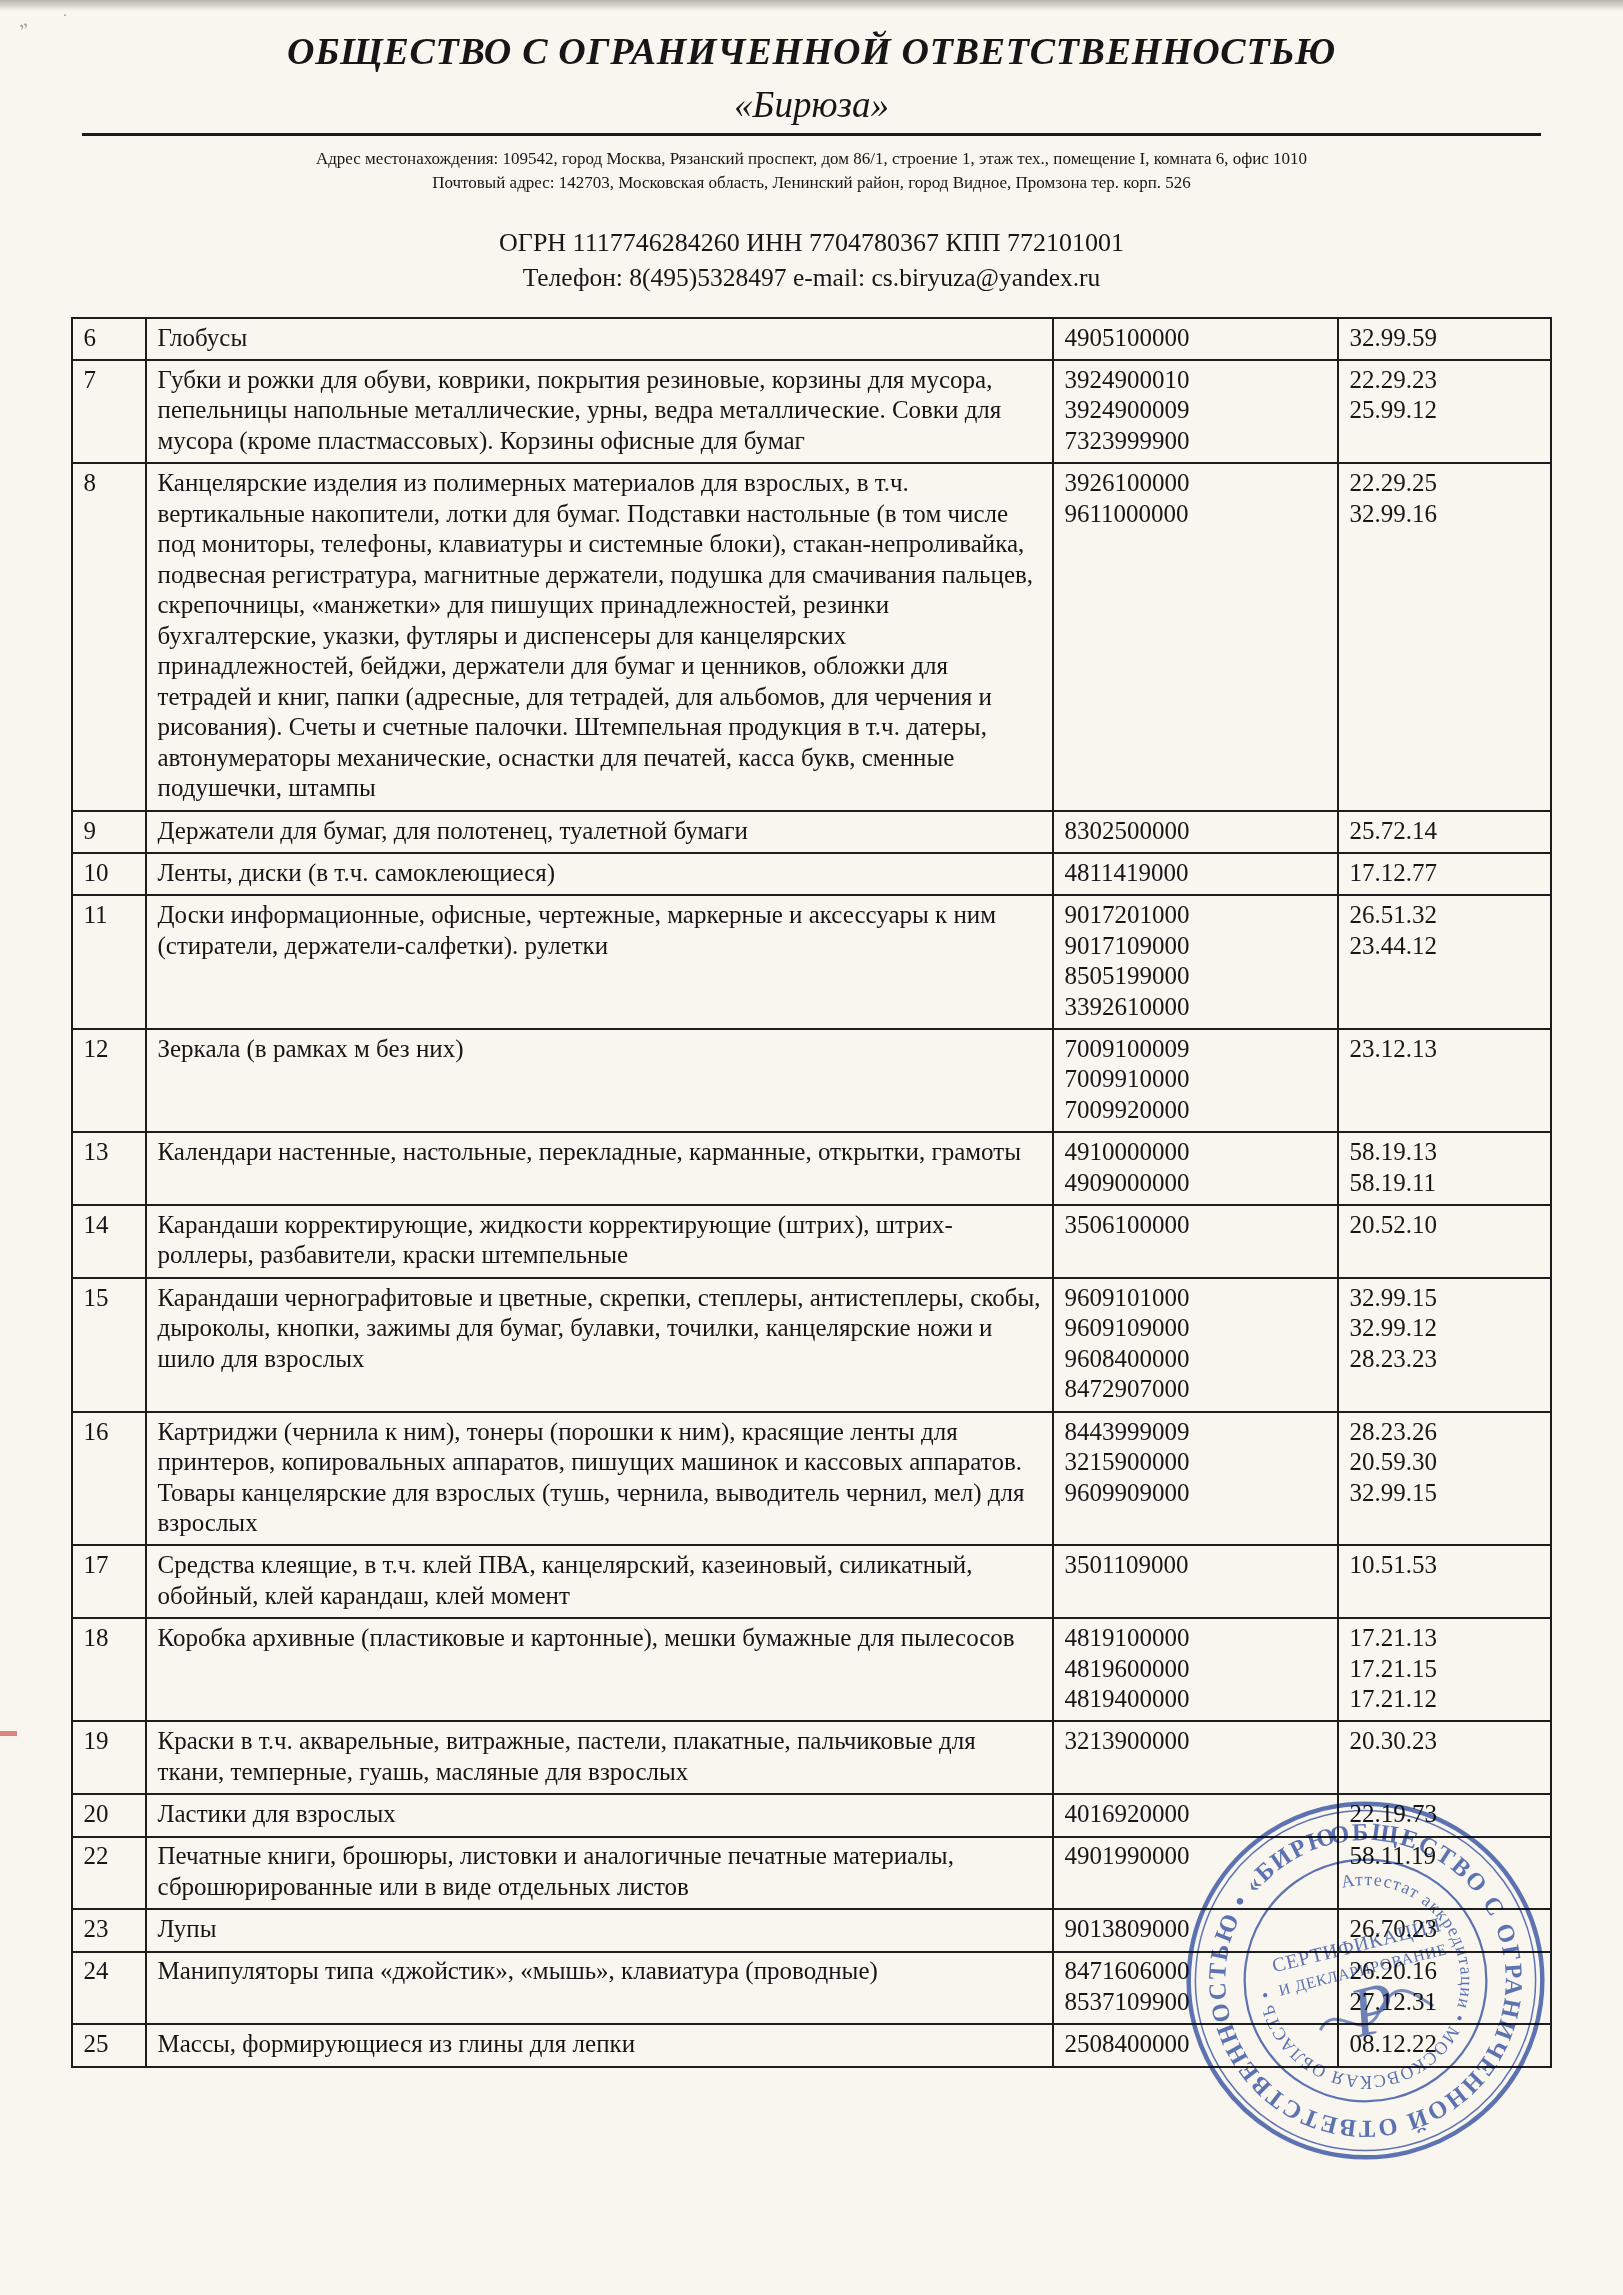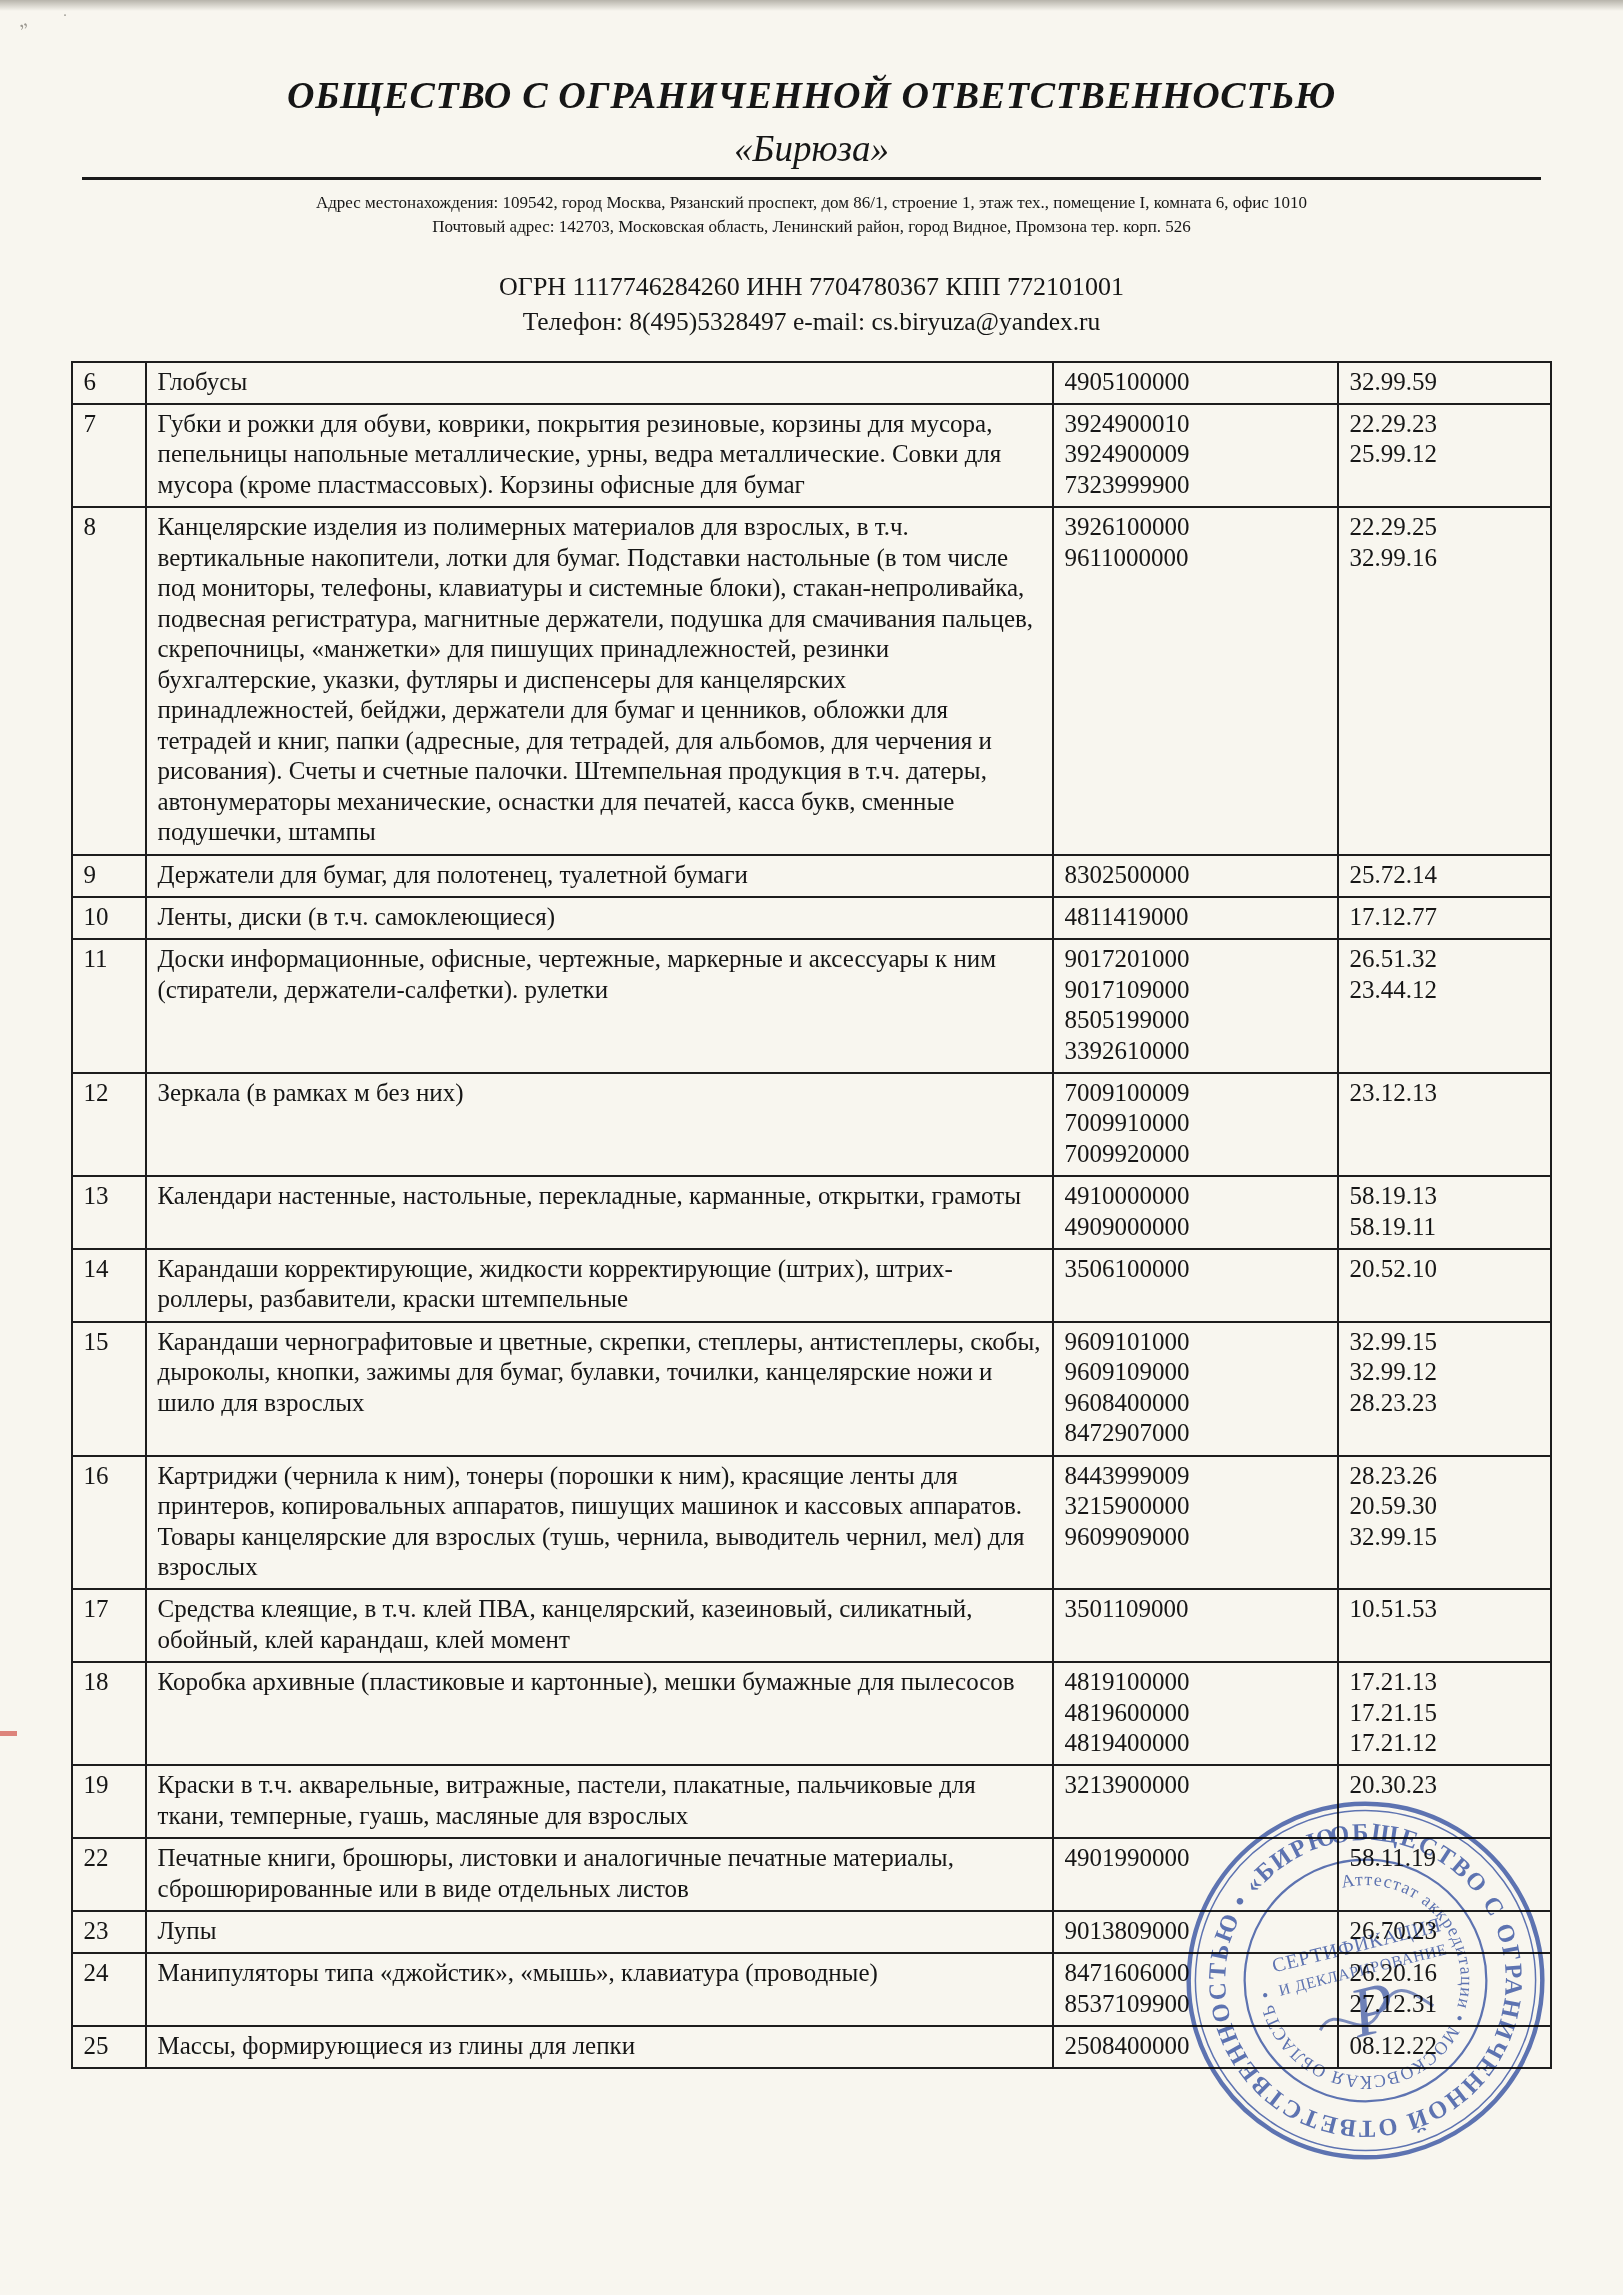--- a/index.html
+++ b/index.html
@@ -21,21 +21,21 @@
   }
   .pencil-mark.m1 { left: 17px; top: 9.2px; transform: rotate(-20deg); }
   .pencil-mark.m2 { left: 63px; top: 6.5px; font-size: 14.4px; }
   .red-mark {
     position: absolute; left: 0; top: 1731px; width: 17px; height: 5.2px;
     background: #d2544a; opacity: .7;
   }
 
   header { padding-top: 29px; text-align: center; }
   .title {
-    font-size: 38px; font-weight: bold; font-style: italic; letter-spacing: 0.7px; margin-top: 44px;
+    font-size: 38px; font-weight: bold; font-style: italic; letter-spacing: 0.7px;
   }
   .subtitle {
     font-size: 37px; font-weight: normal; font-style: italic; margin-top: 10px;
   }
   .rule {
     width: 1459px; margin: 6.5px auto 11.8px; border-bottom: 3.9px solid #1a1a1a;
   }
   .addr { font-size: 17px; line-height: 1.38; width: 1400px; margin: 0 auto; }
   .reg { margin-top: 34px; font-size: 26px; }
   .contact { font-size: 25.5px; margin-top: 5px; }
@@ -188,20 +188,26 @@
 4819400000</td>
         <td class="cell-okpd">17.21.13
 17.21.15
 17.21.12</td>
       </tr>
       <tr>
         <td class="cell-num">19</td>
         <td class="cell-desc">Краски в т.ч. акварельные, витражные, пастели, плакатные, пальчиковые для ткани, темперные, гуашь, масляные  для взрослых</td>
         <td class="cell-codes">3213900000</td>
         <td class="cell-okpd">20.30.23</td>
+      </tr>
+      <tr>
+        <td class="cell-num">20</td>
+        <td class="cell-desc">Ластики для взрослых</td>
+        <td class="cell-codes">4016920000</td>
+        <td class="cell-okpd">22.19.73</td>
       </tr>
       <tr>
         <td class="cell-num">22</td>
         <td class="cell-desc">Печатные книги, брошюры, листовки и аналогичные печатные материалы, сброшюрированные или в виде отдельных листов</td>
         <td class="cell-codes">4901990000</td>
         <td class="cell-okpd">58.11.19</td>
       </tr>
       <tr>
         <td class="cell-num">23</td>
         <td class="cell-desc">Лупы</td>

